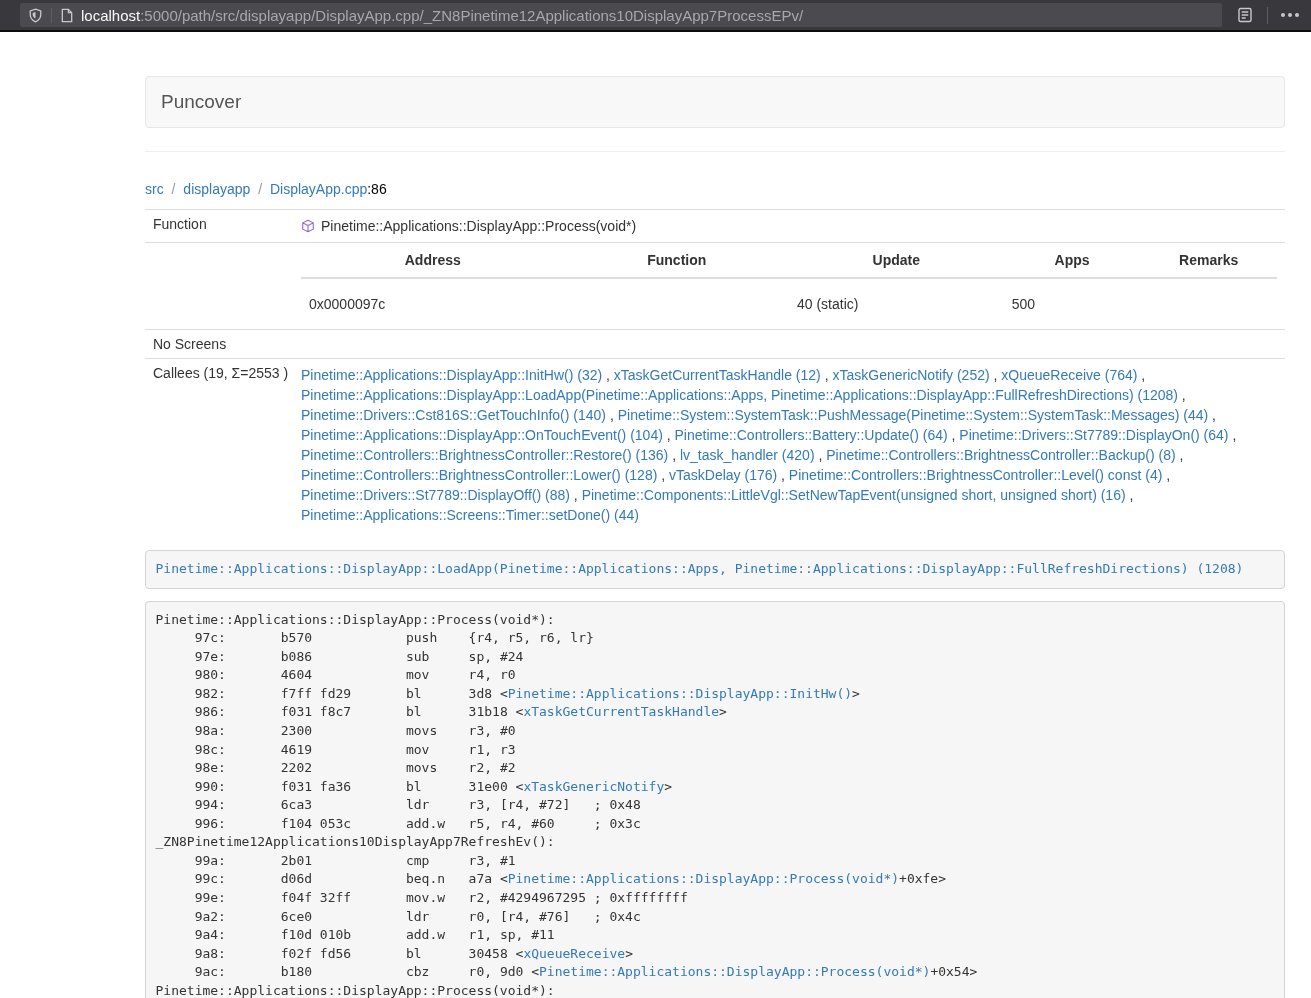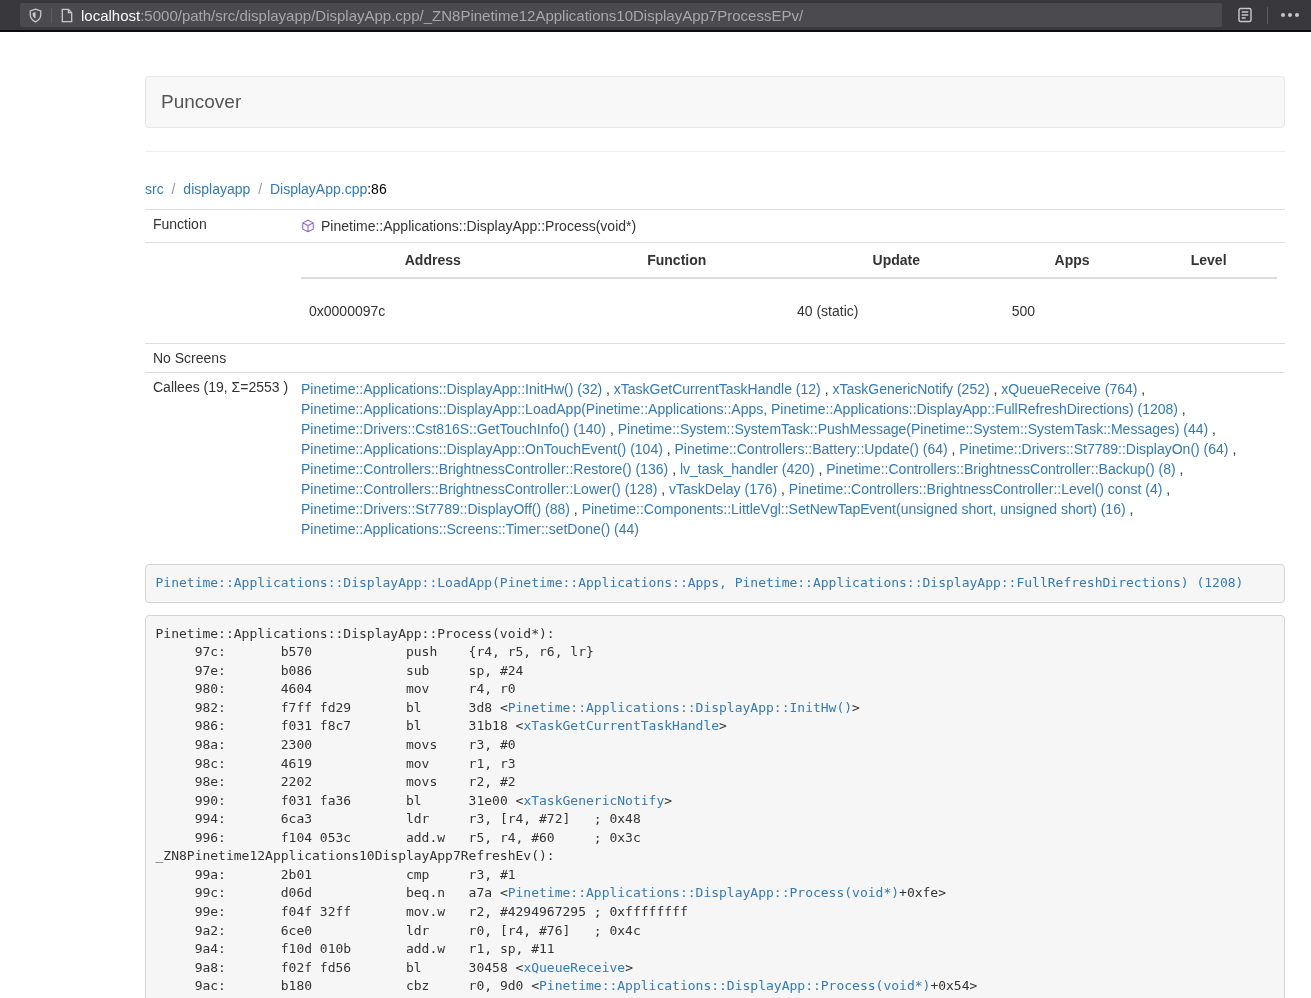--- a/index.html
+++ b/index.html
@@ -51,21 +51,21 @@
   table.sym > tbody > tr > th {
     width:148px; padding:6px 2px 6px 8px; font-weight:normal; white-space:nowrap; font-size:14px;
   }
   table.sym > tbody > tr > td { padding:6px 8px; line-height:20px; }
   td.nested-cell { padding:0 8px !important; }
   table.inner { width:100%; border-collapse:collapse; }
   table.inner th {
     text-align:center; font-weight:bold; padding:7px 8px;
     border-bottom:2px solid #ddd;
   }
-  table.inner td { padding:22px 8px; }
+  table.inner td { padding:15px 8px; }
   .col-address{width:27%} .col-remarks{width:23%} .col-stack{width:22%} .col-code{width:14%} .col-static{width:14%}
   .func-name { color:#333; }
   .cube { vertical-align:-2px; margin-right:6px; }
 
   
   .mono-box {
     font-family:"DejaVu Sans Mono", monospace; font-size:13px; line-height:1.42857;
     background:#f6f6f6; border:1px solid #d4d4d4; border-radius:4px;
     padding:9px 9.5px; color:#333; white-space:pre; overflow:hidden;
   }
@@ -131,21 +131,21 @@
       <tr>
         <th></th>
         <td class="nested-cell">
           <table class="inner">
             <thead>
               <tr>
                 <th class="col-address">Address</th>
                 <th class="col-remarks">Function</th>
                 <th class="col-stack">Update</th>
                 <th class="col-code">Apps</th>
-                <th class="col-static">Level</th>
+                <th class="col-static">Remarks</th>
               </tr>
             </thead>
             <tbody>
               <tr>
                 <td>0x0000097c</td>
                 <td></td>
                 <td>40 (static)</td>
                 <td>500</td>
                 <td></td>
               </tr>

